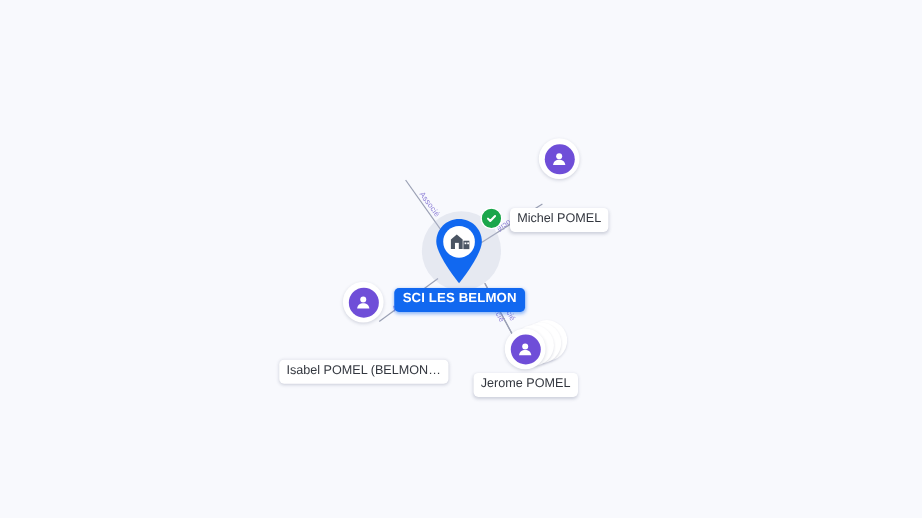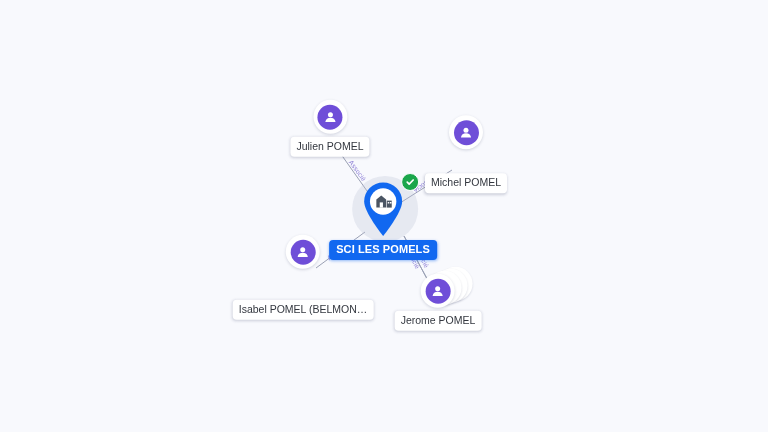--- a/index.html
+++ b/index.html
@@ -197,36 +197,23 @@
         </svg>
       </div>
 
       <div class="pin-badge">
         <svg width="10" height="10" viewBox="0 0 10 10">
           <path d="M2.1 5.2 L4.0 7.1 L8.0 3.0" stroke="#ffffff" stroke-width="1.7" fill="none" stroke-linecap="round" stroke-linejoin="round"></path>
         </svg>
       </div>
     </div>
 
-    <div class="node-label company">SCI LES POMELS</div>
+    <div class="node-label company">SCI LES BELMON</div>
   </div>
 
-<div class="node" style="left: 330px; top: 128px;">
-      <div style="position: relative; width: 34px; height: 34px;">
-        <div class="person-ring on-top">
-          <div class="person-disc">
-            <svg width="14" height="14" viewBox="0 0 14 14">
-              <circle cx="7" cy="4.9" r="2.5" fill="#ffffff"></circle>
-              <path d="M1.9 12.3 C2.2 9.2 4.3 7.9 7 7.9 C9.7 7.9 11.8 9.2 12.1 12.3 Z" fill="#ffffff"></path>
-            </svg>
-          </div>
-        </div>
-      </div>
-      <div class="node-label">Julien POMEL</div>
-    </div>
     <div class="node" style="left: 466px; top: 154px; gap: 21px;">
       <div style="position: relative; width: 34px; height: 34px;">
         <div class="person-ring on-top">
           <div class="person-disc">
             <svg width="14" height="14" viewBox="0 0 14 14">
               <circle cx="7" cy="4.9" r="2.5" fill="#ffffff"></circle>
               <path d="M1.9 12.3 C2.2 9.2 4.3 7.9 7 7.9 C9.7 7.9 11.8 9.2 12.1 12.3 Z" fill="#ffffff"></path>
             </svg>
           </div>
         </div>

